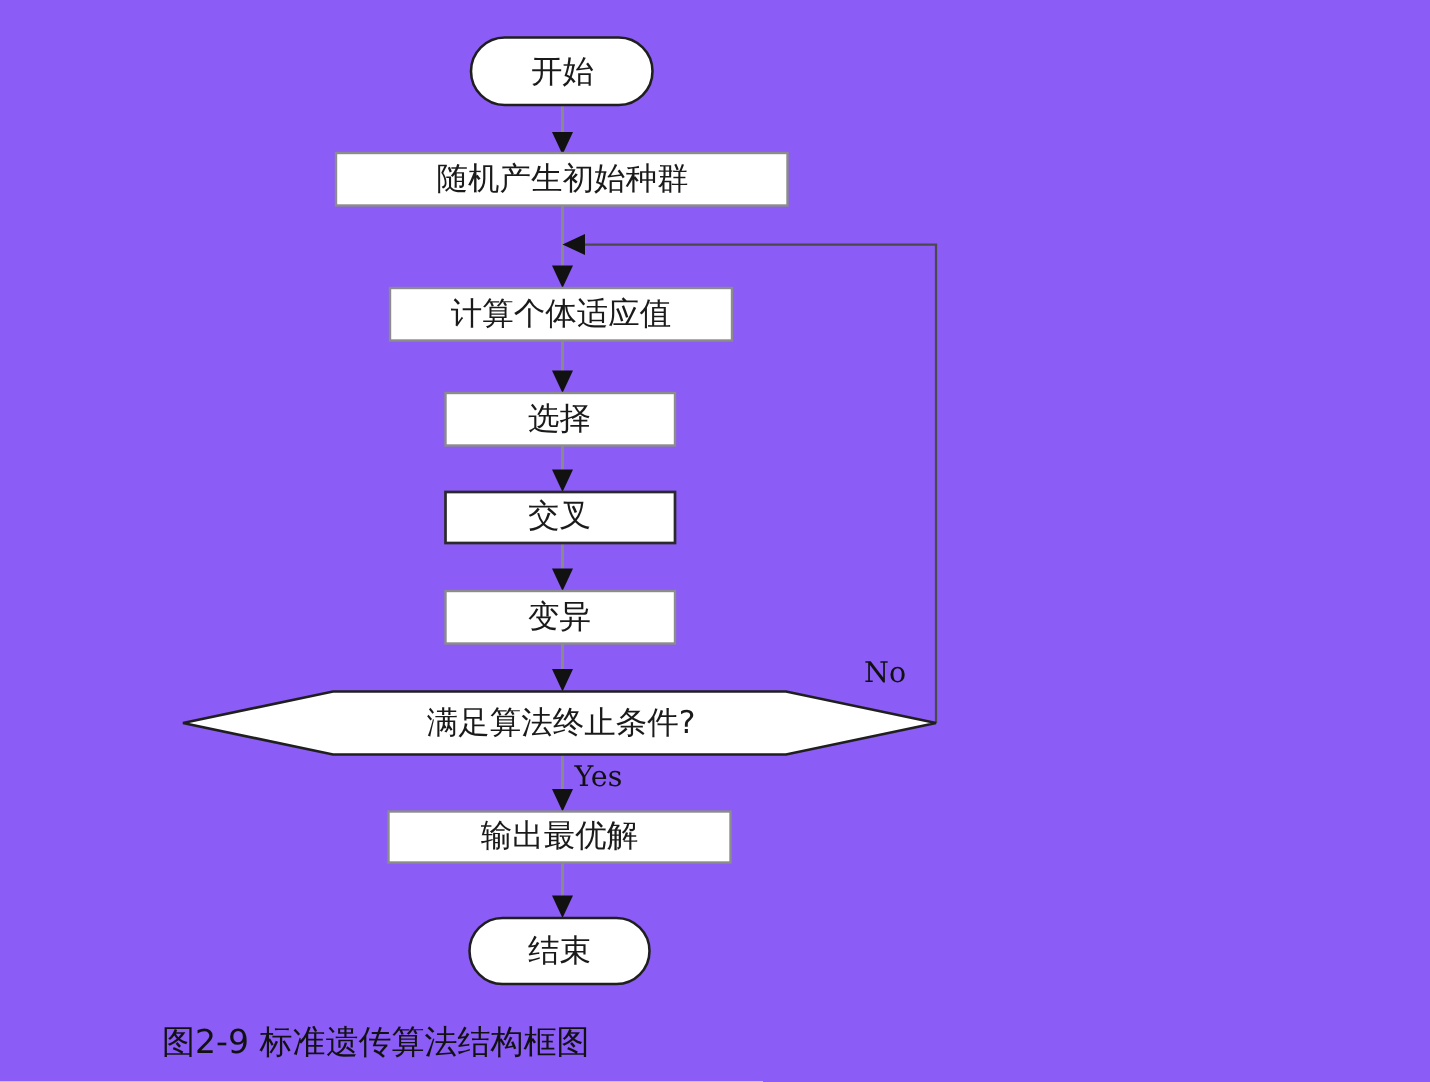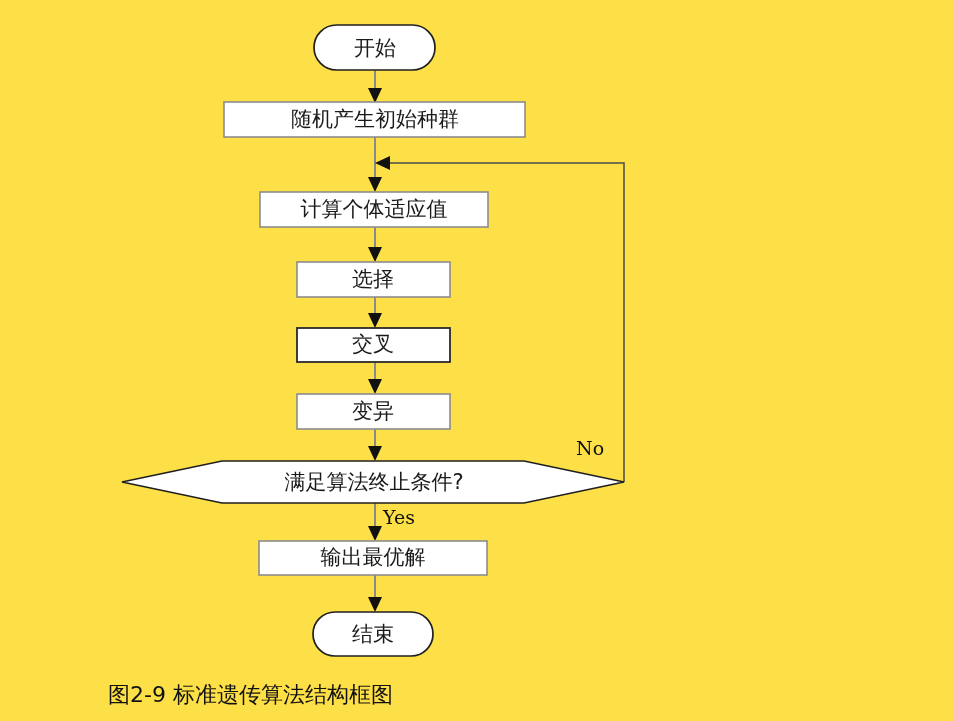--- a/index.html
+++ b/index.html
@@ -5,21 +5,21 @@
 <style>
   html, body {
     margin: 0;
     padding: 0;
     background: #ffffff;
   }
   #page {
     position: relative;
     width: 953px;
     height: 721px;
-    background: #fde047;
+    background: #8b5cf6;
     overflow: hidden;
     font-family: "DejaVu Sans", sans-serif;
   }
   #flow-svg {
     position: absolute;
     left: 0;
     top: 0;
     width: 953px;
     height: 721px;
   }

